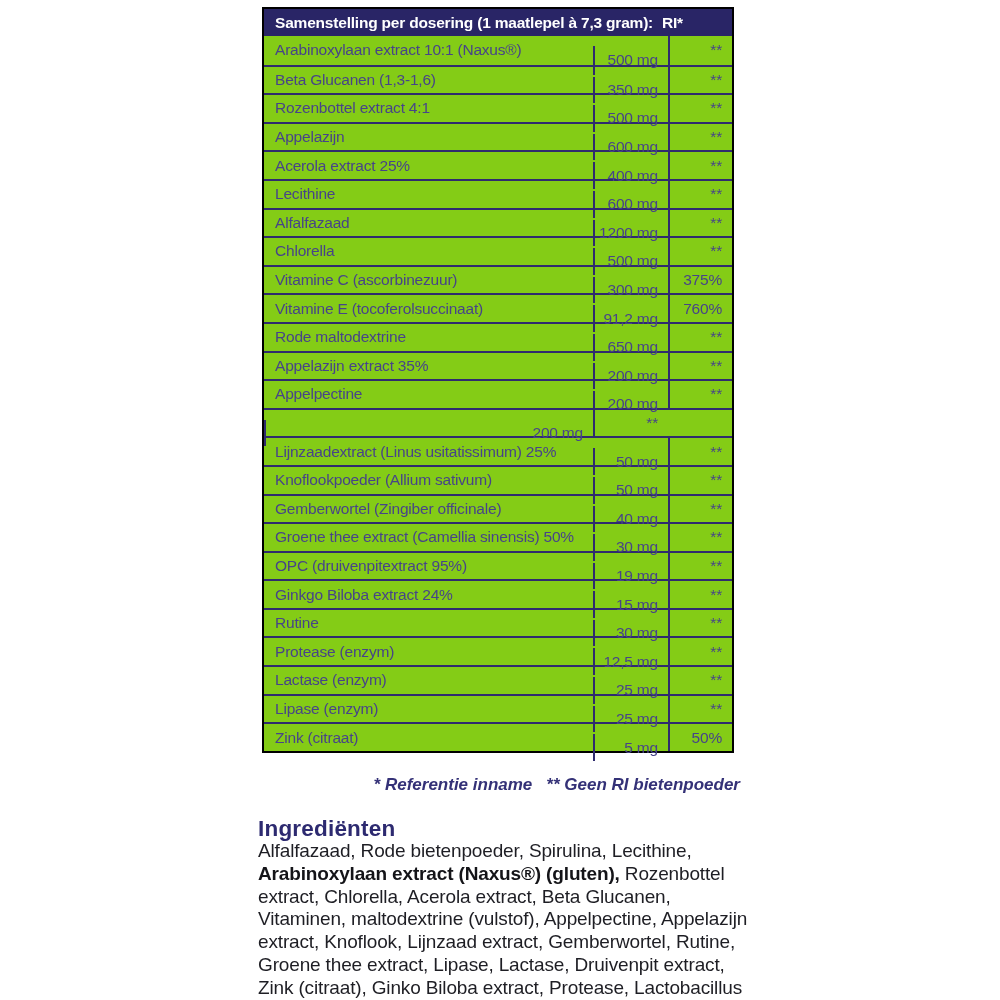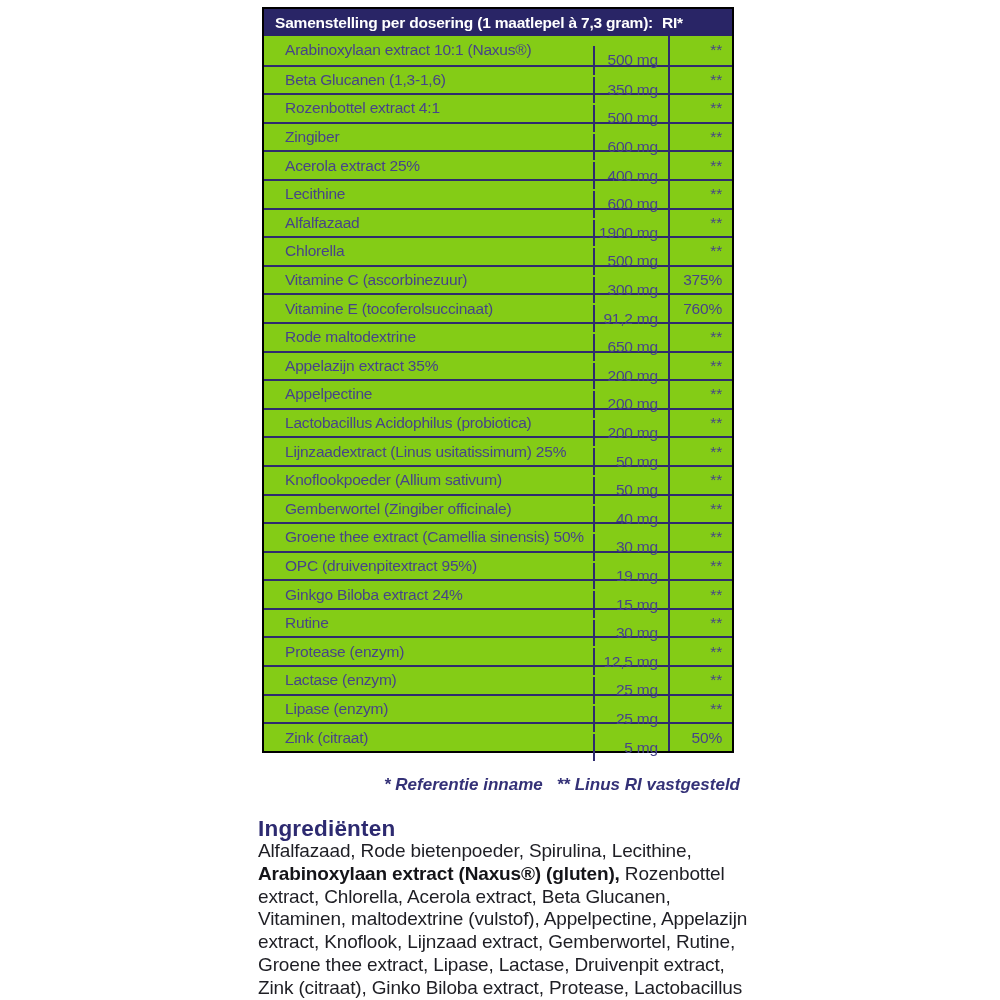--- a/index.html
+++ b/index.html
@@ -24,21 +24,21 @@
   .t-header .title { padding-left: 11px; white-space: nowrap; }
   .t-header .ri { padding-right: 9px; }
   .t-row {
     display: grid; grid-template-columns: 329px 75px 1fr;
     height: 28.6px; align-items: center;
     border-top: 2px solid #2F2B6E;
     color: #474489; font-size: 15.5px; letter-spacing: -0.2px;
   }
   .t-row:first-of-type { border-top: none; }
   .t-row .cell { height: 100%; display: flex; align-items: center; overflow: hidden; white-space: nowrap; }
-  .t-row .name { padding-left: 21px; }
+  .t-row .name { padding-left: 11px; }
   .t-row .amount { justify-content: flex-end; padding-right: 10px; border-left: 2px solid #2F2B6E; margin-top: 20px; }
   .t-row .ri-val { justify-content: flex-end; padding-right: 10px; border-left: 2px solid #2F2B6E; }
 
   
   .footnote {
     position: absolute; top: 775px; right: 260px;
     font-style: italic; font-weight: bold; color: #343177;
     font-size: 17px; white-space: nowrap;
   }
   .footnote .gap { display: inline-block; width: 14px; }
@@ -77,40 +77,40 @@
     <span class="cell ri-val">**</span>
   </div>
 
   <div class="t-row">
     <span class="cell name">Rozenbottel extract 4:1</span>
     <span class="cell amount">500 mg</span>
     <span class="cell ri-val">**</span>
   </div>
 
   <div class="t-row">
-    <span class="cell name">Zingiber</span>
+    <span class="cell name">Appelazijn</span>
     <span class="cell amount">600 mg</span>
     <span class="cell ri-val">**</span>
   </div>
 
   <div class="t-row">
     <span class="cell name">Acerola extract 25%</span>
     <span class="cell amount">400 mg</span>
     <span class="cell ri-val">**</span>
   </div>
 
   <div class="t-row">
     <span class="cell name">Lecithine</span>
     <span class="cell amount">600 mg</span>
     <span class="cell ri-val">**</span>
   </div>
 
   <div class="t-row">
     <span class="cell name">Alfalfazaad</span>
-    <span class="cell amount">1900 mg</span>
+    <span class="cell amount">1200 mg</span>
     <span class="cell ri-val">**</span>
   </div>
 
   <div class="t-row">
     <span class="cell name">Chlorella</span>
     <span class="cell amount">500 mg</span>
     <span class="cell ri-val">**</span>
   </div>
 
   <div class="t-row">
@@ -137,21 +137,20 @@
     <span class="cell ri-val">**</span>
   </div>
 
   <div class="t-row">
     <span class="cell name">Appelpectine</span>
     <span class="cell amount">200 mg</span>
     <span class="cell ri-val">**</span>
   </div>
 
   <div class="t-row">
-    <span class="cell name">Lactobacillus Acidophilus (probiotica)</span>
     <span class="cell amount">200 mg</span>
     <span class="cell ri-val">**</span>
   </div>
 
   <div class="t-row">
     <span class="cell name">Lijnzaadextract (Linus usitatissimum) 25%</span>
     <span class="cell amount">50 mg</span>
     <span class="cell ri-val">**</span>
   </div>
 
@@ -211,19 +210,19 @@
 
   <div class="t-row">
     <span class="cell name">Zink (citraat)</span>
     <span class="cell amount">5 mg</span>
     <span class="cell ri-val">50%</span>
   </div>
 </div>
 </div>
 
 <div class="footnote">
-  <span>* Referentie inname</span><span class="gap"></span><span>** Linus RI vastgesteld</span>
+  <span>* Referentie inname</span><span class="gap"></span><span>** Geen RI bietenpoeder</span>
 </div>
 
 <div class="ing-heading">Ingrediënten</div>
 <div class="ing-text">
   <span>Alfalfazaad, Rode bietenpoeder, Spirulina, Lecithine, </span><b>Arabinoxylaan extract (Naxus®) (gluten),</b><span> Rozenbottel extract, Chlorella, Acerola extract, Beta Glucanen, Vitaminen, maltodextrine (vulstof), Appelpectine, Appelazijn extract, Knoflook, Lijnzaad extract, Gemberwortel, Rutine, Groene thee extract, Lipase, Lactase, Druivenpit extract, Zink (citraat), Ginko Biloba extract, Protease, Lactobacillus Acidophilus.</span>
 </div>
 
 </body></html>

